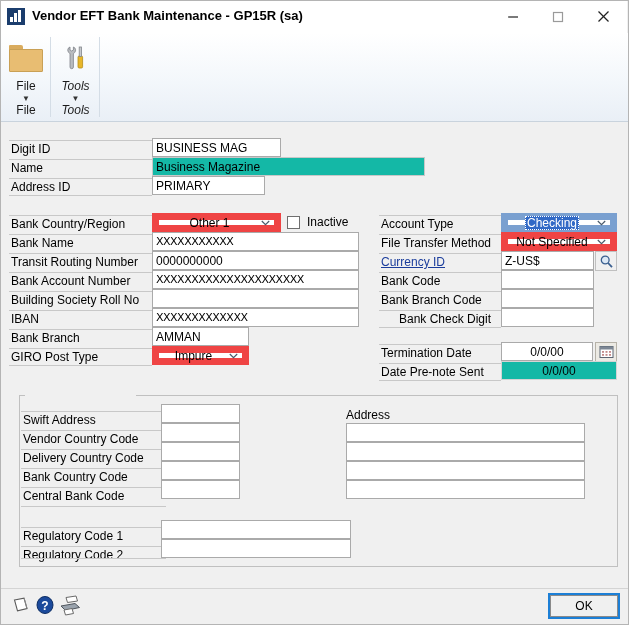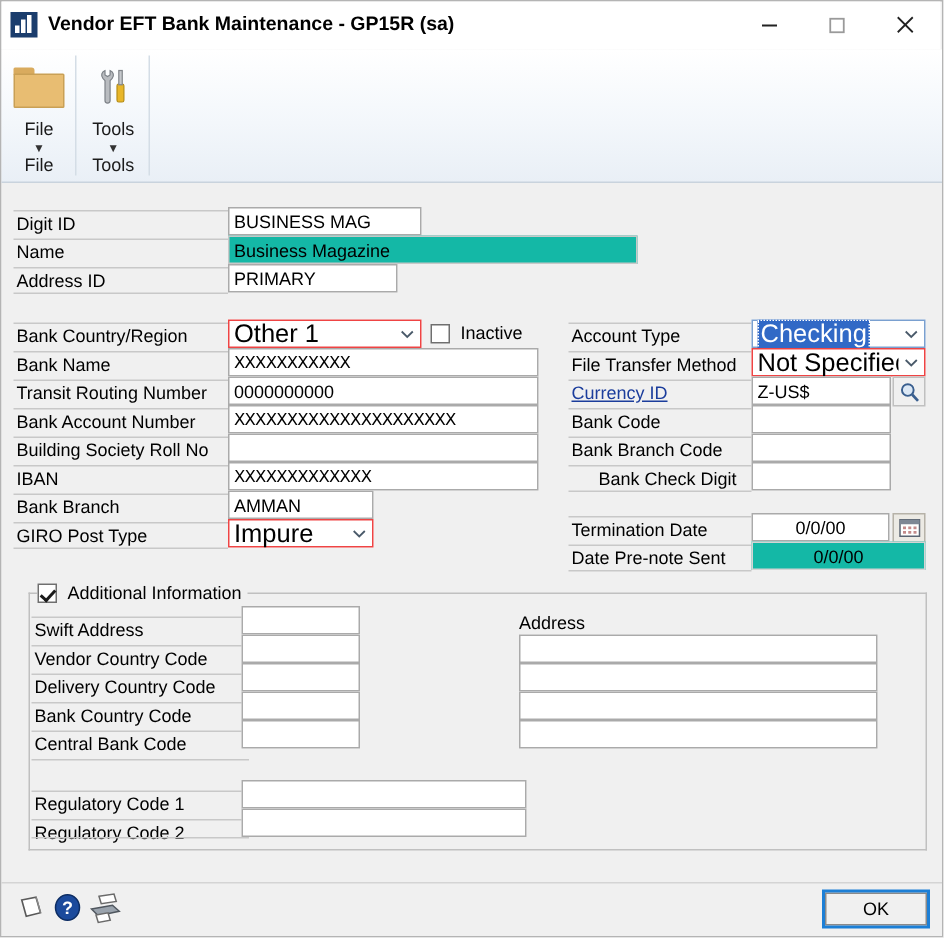--- a/index.html
+++ b/index.html
@@ -27,21 +27,21 @@
   .wb-min { left:489px; }
   .wb-max { left:534px; }
   .wb-close { left:580px; }
 
   
   .ribbon { position:absolute; left:0; top:32px; width:627px; height:89px;
             background:linear-gradient(to bottom,#ffffff 0%,#f3f7fb 55%,#e9eff6 100%); }
   .ribbon-sep { position:absolute; left:0; top:120px; width:627px; height:1px; background:#c9d3dd; }
   .rbgroup { position:absolute; top:0; height:88px; }
   .rbgroup.g1 { left:0px; width:50px; }
-  .rbgroup.g2 { left:50px; width:49px; }
+  .rbgroup.g2 { left:50px; width:49px;font-style:italic; }
   .rb-divider { position:absolute; top:4px; width:1px; height:80px; background:#d4dde6; }
   .rb-d1 { left:49px; }
   .rb-d2 { left:98px; }
   .rb-btn { position:absolute; left:0; top:3px; width:100%; text-align:center; cursor:default; }
   .rb-icon { height:38px; display:flex; align-items:center; justify-content:center; margin-top:3px; }
   .rb-label { font-size:12px; color:#1b1b1b; margin-top:2px; }
   .rb-caret { font-size:8px; color:#333; line-height:9px; margin-top:1px; }
   .rb-group-name { position:absolute; bottom:4px; left:0; width:100%; text-align:center; font-size:12px; color:#1b1b1b; }
 
   
@@ -54,22 +54,22 @@
 
   .lbl { position:absolute; font-size:12px; color:#000; white-space:nowrap; }
   .rowline { position:absolute; height:1px; background:#c8c8c8; }
 
   .fld { position:absolute; background:#ffffff; border:1px solid #aaaaaa;
          font-size:12px; color:#000; padding:1px 3px; white-space:nowrap;
          overflow:hidden; display:flex; align-items:center; }
   .fld.grey { background:#14b8a6; }
   .fld.mask { letter-spacing:-0.5px; font-family:"DejaVu Sans", sans-serif; font-size:11px; }
 
-  .combo { position:absolute; background:#ffffff; border:1px solid #ef4444;
-           font-size:17px; display:flex; align-items:center; }
+  .combo { position:absolute; background:#ffffff; border:7px solid #ef4444;
+           font-size:12px; display:flex; align-items:center;text-align:center; }
   .combo .ctext { flex:1; padding-left:3px; white-space:nowrap; overflow:hidden; }
   .combo .carrow { width:17px; display:flex; align-items:center; justify-content:center; }
   .combo .carrow svg { display:block; }
   .sel-hl { background:#3169c6; color:#ffffff; outline:1px dotted #ffffff; outline-offset:-1px;
             padding:0 2px; display:inline-block; }
 
   .cbwrap { position:absolute; display:flex; align-items:center; }
   .cbox { width:13px; height:13px; background:#fff; border:1px solid #6f6f6f; position:relative; }
   .cbox.checked::after { content:""; position:absolute; left:3px; top:1px; width:4px; height:8px;
                           border:solid #1b1b1b; border-width:0 2px 2px 0; transform:rotate(42deg); }
@@ -288,24 +288,20 @@
       </svg>
     </div>
     <div class="rowline" style="left:378px; top:241px; width:122px;"></div>
     <div class="lbl" style="left:380px; top:243px;">Date Pre-note Sent</div>
     <div class="fld grey" style="left:500px; top:239px; width:116px; height:19px; justify-content:center; border-color:#d4d4d4;">0/0/00</div>
     <div class="rowline" style="left:378px; top:258px; width:122px;"></div>
 
     <div class="gb-top-left" style="left:18px; top:273px; width:6px;"></div>
     <div class="gb-top-right" style="left:135px; top:273px; width:482px;"></div>
     <div class="groupbox" style="left:18px; top:273px; width:599px; height:172px;"></div>
-    <div class="cbwrap" style="left:24px; top:266px; background:#f0f0f0; padding-right:4px;">
-      <span class="cbox checked"></span>
-      <span class="cblabel">Additional Information</span>
-    </div>
 
     <div class="rowline" style="left:20px; top:289px; width:145px;"></div>
     <div class="lbl" style="left:22px; top:291px;">Swift Address</div>
     <div class="fld" style="left:160px; top:282px; width:79px; height:19px;"></div>
 
     <div class="rowline" style="left:20px; top:308px; width:145px;"></div>
     <div class="lbl" style="left:22px; top:310px;">Vendor Country Code</div>
     <div class="fld" style="left:160px; top:301px; width:79px; height:19px;"></div>
 
     <div class="rowline" style="left:20px; top:327px; width:145px;"></div>

